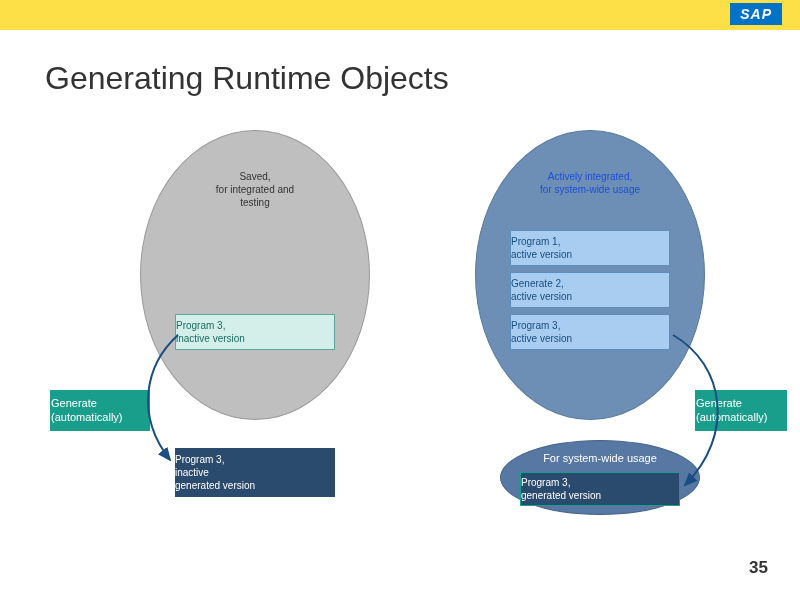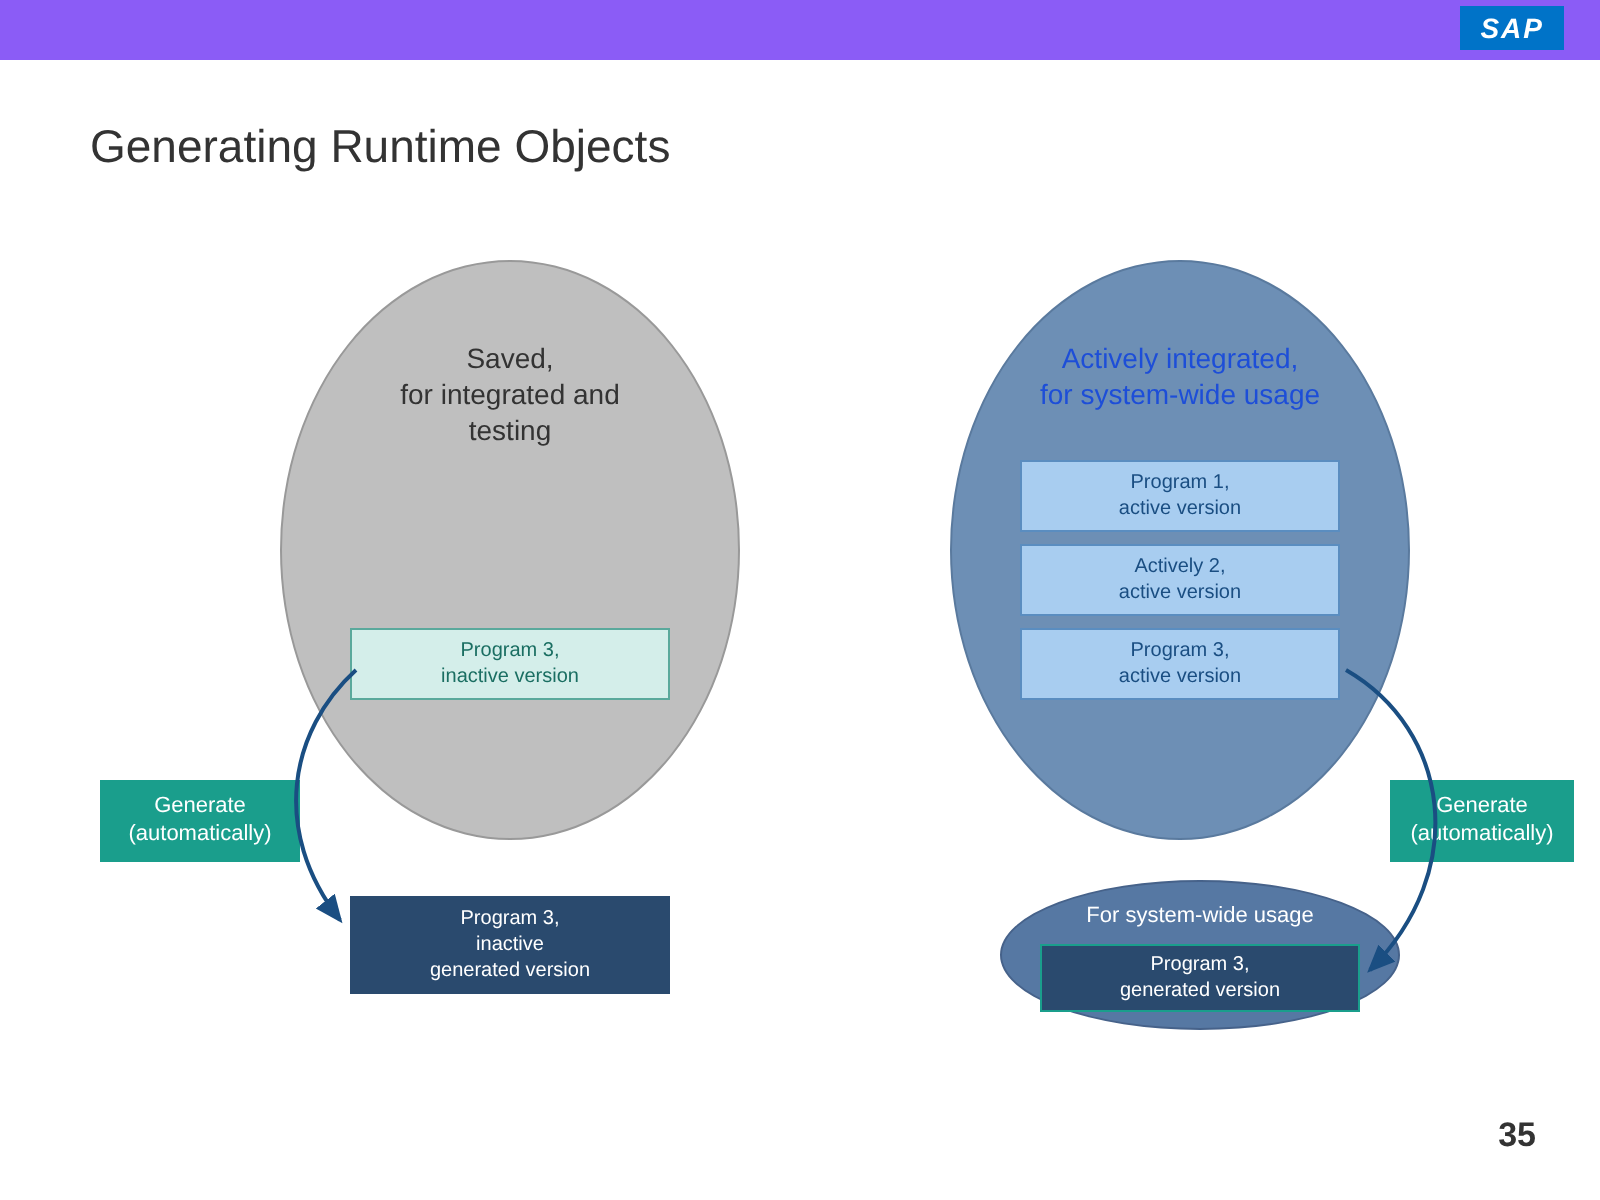--- a/index.html
+++ b/index.html
@@ -1,28 +1,28 @@
 <!DOCTYPE html>
 <html><head>
 <meta charset="utf-8">
 <style>
   * { margin: 0; padding: 0; box-sizing: border-box; }
   body { width: 800px; height: 600px; font-family: Arial, sans-serif; background: #fff; position: relative; overflow: hidden; }
-  .header-bar { width: 100%; height: 30px; background: #8b5cf6; position: relative; }
+  .header-bar { width: 100%; height: 30px; background: #fde047; position: relative; }
   .sap-logo { position: absolute; right: 18px; top: 3px; background: #0073c8; color: #fff; font-weight: bold; font-size: 14px; padding: 3px 10px; letter-spacing: 1px; font-style: italic; }
-  .title { position: absolute; left: 45px; top: 60px; font-size: 23px; color: #333; font-weight: normal; }
+  .title { position: absolute; left: 45px; top: 60px; font-size: 32px; color: #333; font-weight: normal; }
   .ellipse { position: absolute; border-radius: 50%; }
   .ellipse-left { left: 140px; top: 130px; width: 230px; height: 290px; background: #bfbfbf; border: 1px solid #999; }
   .ellipse-right { left: 475px; top: 130px; width: 230px; height: 290px; background: #6d8fb5; border: 1px solid #5a7a9e; }
   .ellipse-small { left: 500px; top: 440px; width: 200px; height: 75px; background: #5678a3; border: 1px solid #46628a; }
-  .ellipse-caption { position: absolute; width: 100%; text-align: center; font-size: 14px; line-height: 1.3; }
+  .ellipse-caption { position: absolute; width: 100%; text-align: center; font-size: 10px; line-height: 1.3; }
   .left-cap { color: #333; top: 170px; left: 140px; width: 230px; }
   .right-cap { color: #1d4ed8; top: 170px; left: 475px; width: 230px; }
   .small-cap { color: #fff; top: 451px; left: 500px; width: 200px; font-size: 11px; }
-  .box { position: absolute; text-align: center; font-size: 10px; line-height: 1.3; padding: 4px 0; border: 1px solid; }
+  .box { position: absolute; font-size: 10px; line-height: 1.3; padding: 4px 0; border: 1px solid; }
   .box-inactive { left: 175px; top: 314px; width: 160px; background: #d4eeea; border-color: #5aa99c; color: #1a6e62; }
   .box-active { width: 160px; background: #a8cdf0; border-color: #5a8dc0; color: #1a4e82; }
   .ba1 { left: 510px; top: 230px; }
   .ba2 { left: 510px; top: 272px; }
   .ba3 { left: 510px; top: 314px; }
   .box-gen-left { left: 50px; top: 390px; width: 100px; background: #1a9e8c; color: #fff; border-color: #1a9e8c; font-size: 11px; padding: 5px 0; }
   .box-gen-right { left: 695px; top: 390px; width: 92px; background: #1a9e8c; color: #fff; border-color: #1a9e8c; font-size: 11px; padding: 5px 0; }
   .box-temp { left: 175px; top: 448px; width: 160px; background: #2a4a6e; color: #fff; border: none; padding: 5px 0; }
   .box-genver { left: 520px; top: 472px; width: 160px; background: #2a4a6e; color: #fff; border: 1px solid #1a9e8c; padding: 3px 0; }
   .page-num { position: absolute; right: 32px; bottom: 22px; font-size: 17px; font-weight: bold; color: #333; }
@@ -51,21 +51,21 @@
 <div class="ellipse ellipse-right"></div>
 <div class="ellipse-caption right-cap">
   <span>Actively integrated,</span><br>
   <span>for system-wide usage</span>
 </div>
 <div class="box box-active ba1">
   <span>Program 1,</span><br>
   <span>active version</span>
 </div>
 <div class="box box-active ba2">
-  <span>Actively 2,</span><br>
+  <span>Generate 2,</span><br>
   <span>active version</span>
 </div>
 <div class="box box-active ba3">
   <span>Program 3,</span><br>
   <span>active version</span>
 </div>
 
 <div class="ellipse ellipse-small"></div>
 <div class="ellipse-caption small-cap">For system-wide usage</div>
 <div class="box box-genver">

